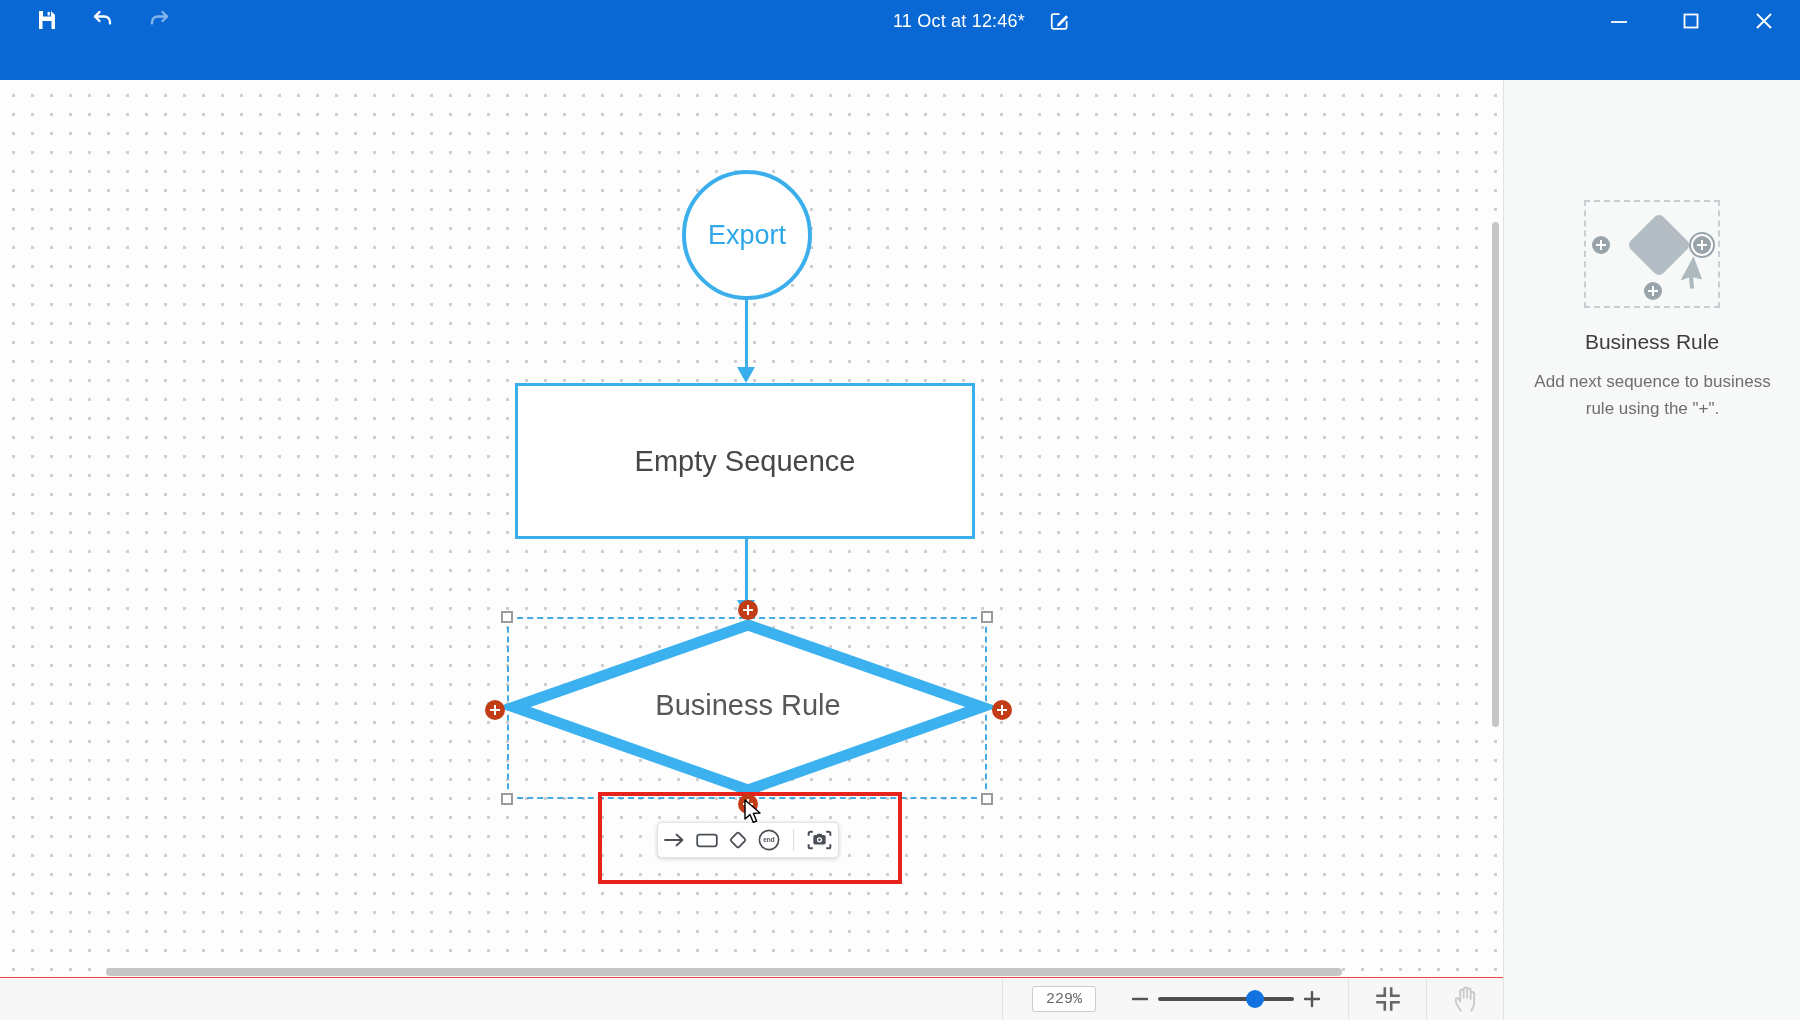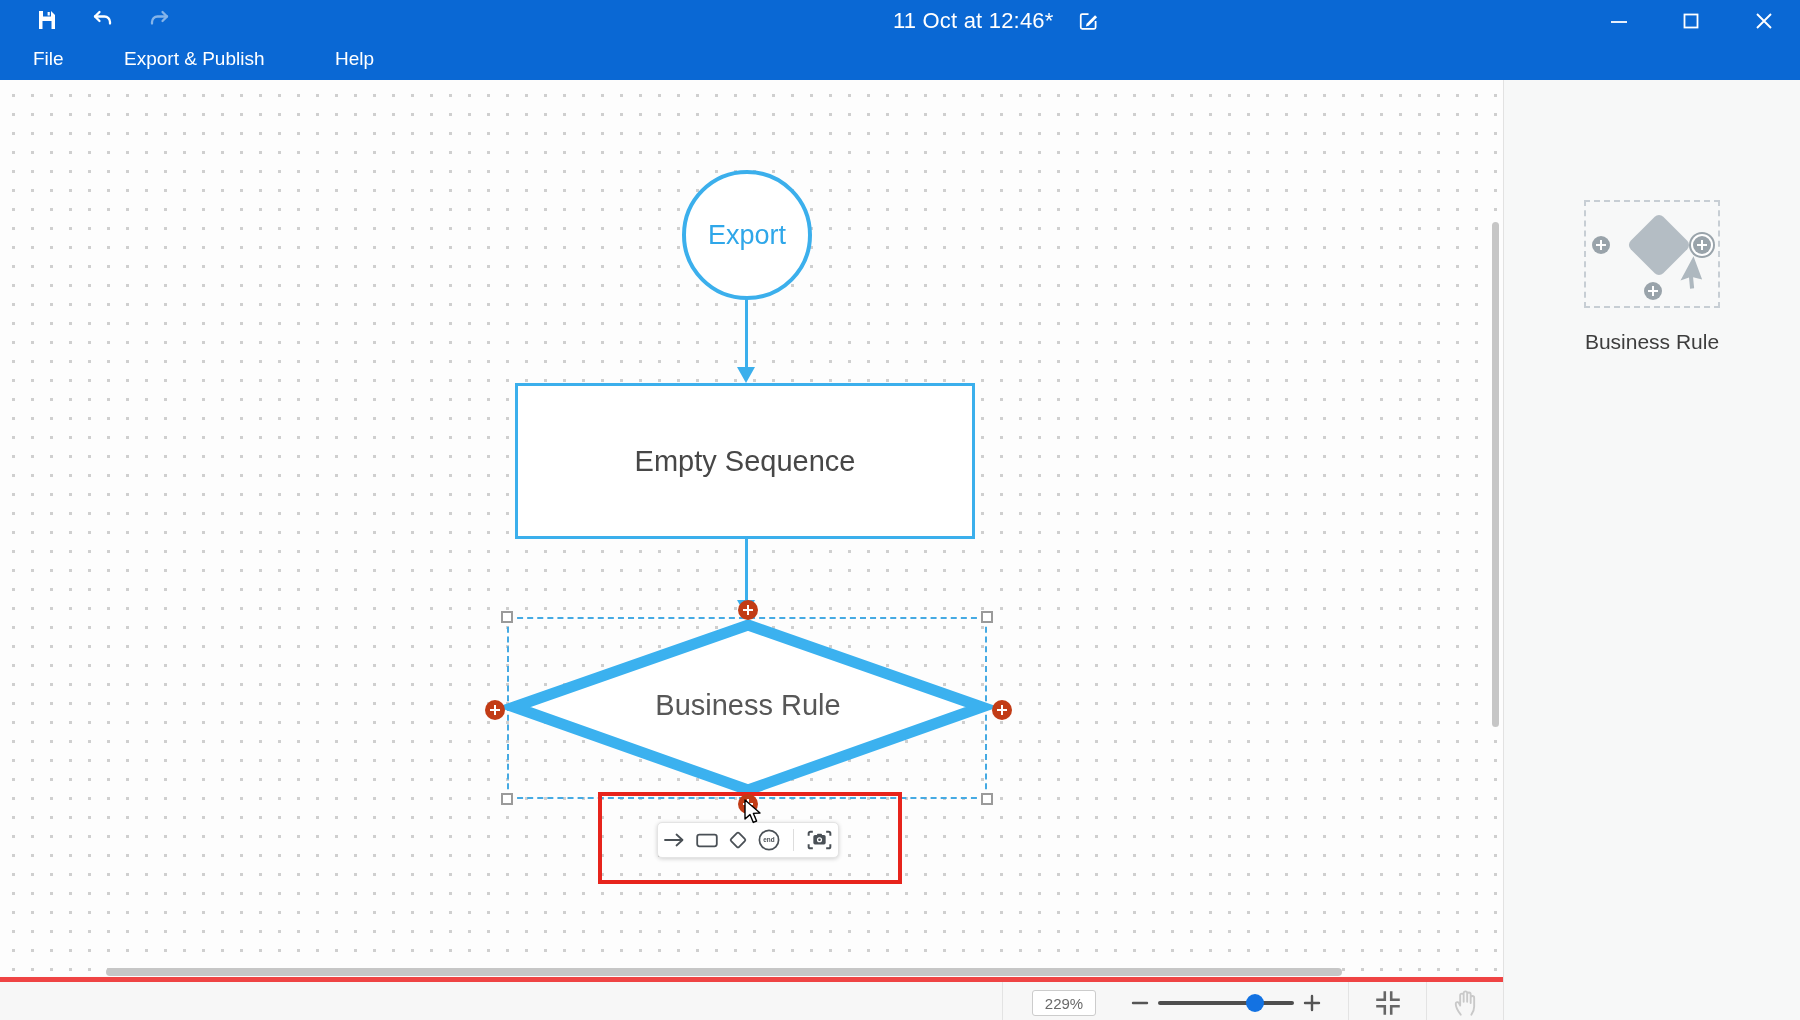--- a/index.html
+++ b/index.html
@@ -7,21 +7,21 @@
   body { font-family:"Liberation Sans", sans-serif; }
   #app { position:relative; width:1800px; height:1020px; background:#fff; overflow:hidden; }
 
   
   .topbar { position:absolute; left:0; top:0; width:1800px; height:80px; background:#0a68d4; }
   .tb-icon { position:absolute; top:8px; width:24px; height:24px; cursor:pointer; }
   .tb-save { left:35px; }
   .tb-undo { left:90px; }
   .tb-redo { left:148px; opacity:.5; }
   .title-group { position:absolute; left:893px; top:8px; height:26px; display:flex; align-items:center; gap:24px; }
-  .doc-title { color:#fff; font-size:22px; letter-spacing:.2px; }
+  .doc-title { color:#fff; font-size:18px; letter-spacing:.2px; }
   .win-btn { position:absolute; top:8px; width:26px; height:26px; display:flex; align-items:center; justify-content:center; cursor:pointer; }
   .win-min { left:1606px; } .win-max { left:1678px; } .win-close { left:1751px; }
   .menurow { position:absolute; left:0; top:40px; width:100%; height:40px; }
   .menu-item { position:absolute; top:0; height:40px; line-height:38px; color:#fff; font-size:19px; cursor:pointer; }
   .mi-file { left:33px; } .mi-export { left:124px; } .mi-help { left:335px; }
 
   
   .canvas { position:absolute; left:0; top:80px; width:1503px; height:897px; background:#fdfdfd;
     background-image:radial-gradient(circle, #cfcfcf 1.6px, transparent 1.9px);
     background-size:19px 19px; background-position:4px 6px; }
@@ -76,21 +76,21 @@
   .pv-plus { position:absolute; width:18px; height:18px; border-radius:50%; background:#99a3aa; }
   .pv-plus::before { content:""; position:absolute; left:4px; top:8px; width:10px; height:2px; background:#fff; }
   .pv-plus::after  { content:""; position:absolute; left:8px; top:4px; width:2px; height:10px; background:#fff; }
   .pv-left { left:6px; top:34px; } .pv-bottom { left:58px; top:80px; }
   .pv-right { left:107px; top:34px; box-shadow:0 0 0 2px #fff, 0 0 0 4px #99a3aa; }
   .pv-cursor { position:absolute; left:92px; top:53px; width:26px; height:38px; transform:rotate(8deg); }
   .panel-title { position:absolute; left:0; top:250px; width:100%; text-align:center; color:#3d3d3d; font-size:21px; }
   .panel-desc { position:absolute; left:22px; top:288px; width:253px; margin:0 auto; text-align:center; color:#6e6e6e; font-size:17px; line-height:1.6; }
 
   
-  .bottombar { position:absolute; left:0; top:977px; width:1503px; height:43px; background:#f7f7f7; border-top:5px solid #ef4444; }
+  .bottombar { position:absolute; left:0; top:977px; width:1503px; height:43px; background:#f7f7f7; border-top:1px solid #ef4444;font-family:Liberation Mono, monospace; }
   .bb-div { position:absolute; top:0; width:1px; height:42px; background:#e3e3e3; }
   .bbd1 { left:1002px; } .bbd2 { left:1348px; } .bbd3 { left:1426px; }
   .zoombox { position:absolute; left:1032px; top:8px; width:64px; height:26px; background:#fff; border:1px solid #ccc; border-radius:3px;
     display:flex; align-items:center; justify-content:center; color:#6a6a6a; font-size:15px; cursor:text; }
   .bb-minus { position:absolute; left:1128px; top:9px; width:24px; height:24px; cursor:pointer; }
   .slider-track { position:absolute; left:1158px; top:19px; width:136px; height:4px; background:#4e4e4e; border-radius:2px; cursor:pointer; }
   .slider-thumb { position:absolute; left:1246px; top:12px; width:18px; height:18px; border-radius:50%; background:#1372e2; cursor:grab; }
   .bb-plus { position:absolute; left:1300px; top:9px; width:24px; height:24px; cursor:pointer; }
   .bb-fit { position:absolute; left:1373px; top:6px; width:30px; height:30px; cursor:pointer; }
   .bb-hand { position:absolute; left:1452px; top:7px; width:28px; height:28px; cursor:pointer; }
@@ -139,25 +139,20 @@
       <svg viewBox="0 0 24 24" width="24" height="24">
         <rect x="5.5" y="5.5" width="13" height="13" fill="none" stroke="#fff" stroke-width="1.8"></rect>
       </svg>
     </div>
     <div class="win-btn win-close">
       <svg viewBox="0 0 24 24" width="24" height="24">
         <path d="M5 5l14 14M19 5 5 19" stroke="#fff" stroke-width="1.9"></path>
       </svg>
     </div>
 
-    <div class="menurow">
-      <span class="menu-item mi-file">File</span>
-      <span class="menu-item mi-export">Export &amp; Publish</span>
-      <span class="menu-item mi-help">Help</span>
-    </div>
   </div>
 
   <div class="canvas">
 
     <div class="node-start">
       <span>Export</span>
     </div>
 
     <div class="conn-line line1"></div>
     <div class="conn-head head1"></div>
@@ -234,20 +229,21 @@
     <div class="preview">
       <div class="pv-diamond"></div>
       <div class="pv-plus pv-left"></div>
       <div class="pv-plus pv-right"></div>
       <div class="pv-plus pv-bottom"></div>
       <svg class="pv-cursor" viewBox="0 0 26 38">
         <path d="M13 1 3.5 27l8-4.3 2.6 11 4-1-2.6-10.8 9.3.9z" fill="#aeb8bf"></path>
       </svg>
     </div>
     <div class="panel-title">Business Rule</div>
+    <div class="panel-desc">Add next sequence to business rule using the "+".</div>
   </div>
 
   <div class="bottombar">
     <div class="bb-div bbd1"></div>
     <div class="zoombox">229%</div>
     <div class="bb-minus">
       <svg viewBox="0 0 24 24" width="24" height="24">
         <path d="M5 12h14" stroke="#555" stroke-width="2.4" stroke-linecap="round"></path>
       </svg>
     </div>

